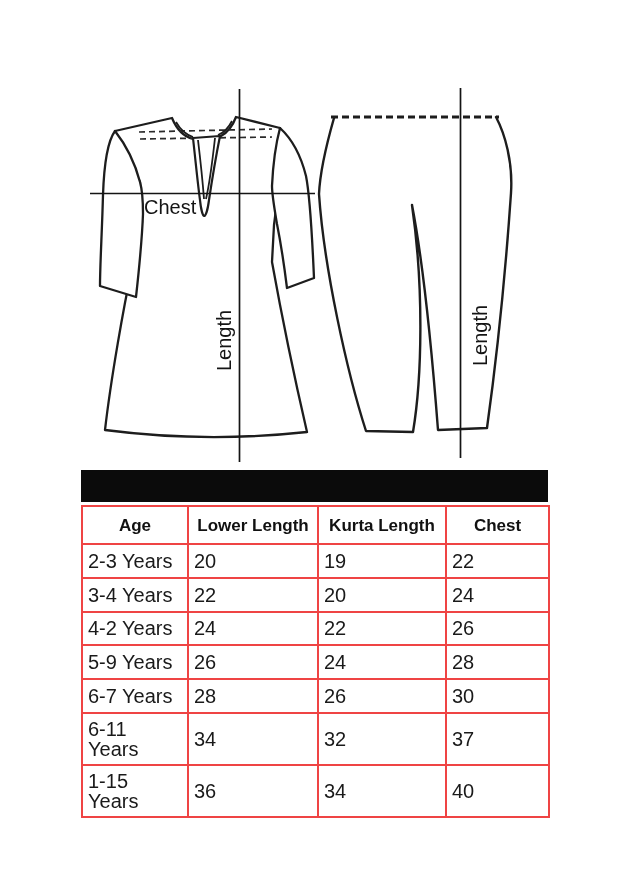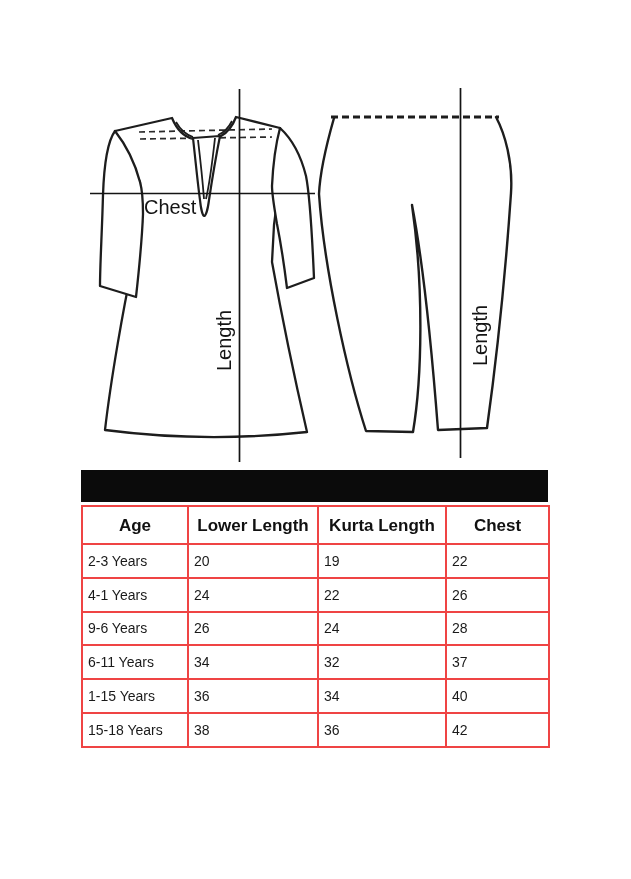--- a/index.html
+++ b/index.html
@@ -19,21 +19,21 @@
     background:#ffffff;color:#1a1a1a;
   }
   table.size-chart th,table.size-chart td{
     border:2px solid #ef4444;vertical-align:middle;
     padding:5px;line-height:1;
   }
   table.size-chart th{
     height:26px;font-size:17px;font-weight:bold;color:#111;
   }
   table.size-chart td{
-    height:21.8px;font-size:14px;font-weight:normal;
+    height:21.8px;font-size:20px;font-weight:normal;
   }
   .c0{width:106px}.c1{width:130px}.c2{width:128px}.c3{width:103px}
   text.meas{font-family:"Liberation Sans","DejaVu Sans",sans-serif;font-size:20px;fill:#141414;}
 </style>
 </head>
 <body>
 
 <svg id="sketch" width="631" height="470" viewBox="0 0 631 470">
   <g fill="#ffffff" stroke="#1d1d1d" stroke-width="2.3" stroke-linejoin="round" stroke-linecap="round">
 
@@ -121,43 +121,49 @@
     </tr>
   </thead>
   <tbody>
       <tr>
         <td>2-3 Years</td>
         <td>20</td>
         <td>19</td>
         <td>22</td>
       </tr>
       <tr>
-        <td>4-1 Years</td>
+        <td>3-4 Years</td>
+        <td>22</td>
+        <td>20</td>
+        <td>24</td>
+      </tr>
+      <tr>
+        <td>4-2 Years</td>
         <td>24</td>
         <td>22</td>
         <td>26</td>
       </tr>
       <tr>
-        <td>9-6 Years</td>
+        <td>5-9 Years</td>
         <td>26</td>
         <td>24</td>
         <td>28</td>
+      </tr>
+      <tr>
+        <td>6-7 Years</td>
+        <td>28</td>
+        <td>26</td>
+        <td>30</td>
       </tr>
       <tr>
         <td>6-11 Years</td>
         <td>34</td>
         <td>32</td>
         <td>37</td>
       </tr>
       <tr>
         <td>1-15 Years</td>
         <td>36</td>
         <td>34</td>
         <td>40</td>
       </tr>
-      <tr>
-        <td>15-18 Years</td>
-        <td>38</td>
-        <td>36</td>
-        <td>42</td>
-      </tr>
     </tbody>
 </table>
 
 </body></html>

